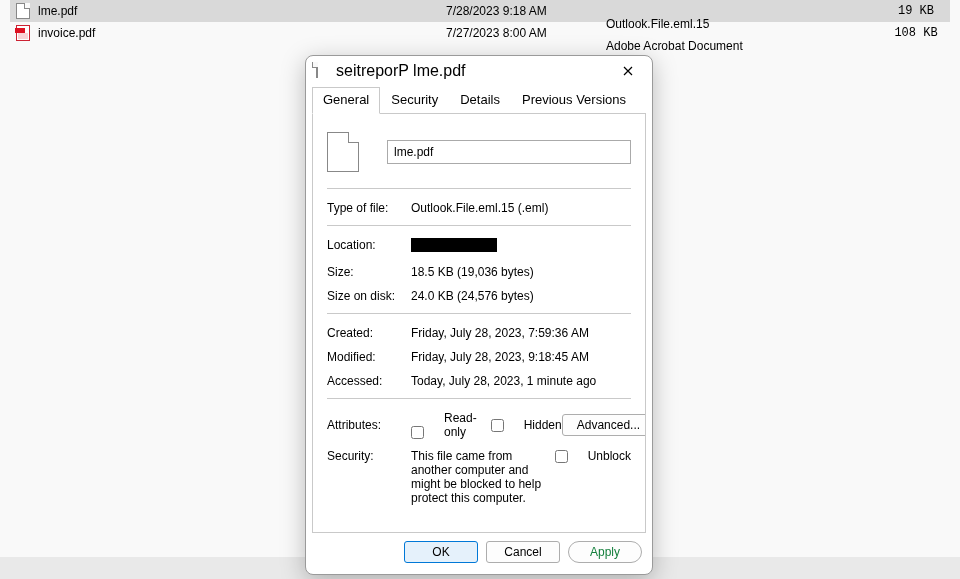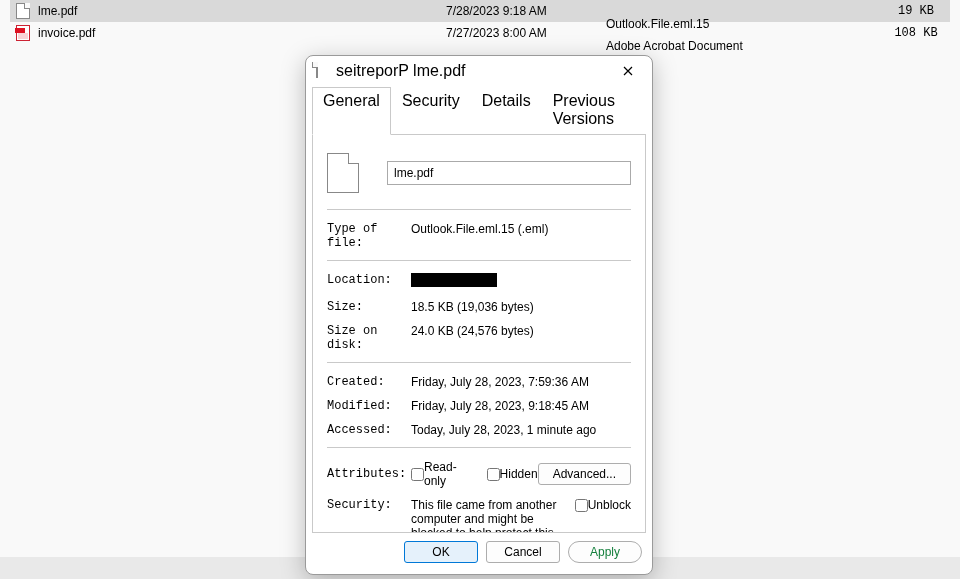--- a/index.html
+++ b/index.html
@@ -27,47 +27,47 @@
   
   .dialog { position:absolute; left:305px; top:55px; width:348px; height:520px; background:#fff;
             border:1px solid #9a9a9a; border-radius:8px; box-shadow:0 6px 24px rgba(0,0,0,0.25); display:flex; flex-direction:column; }
 
   .titlebar { height:30px; display:flex; align-items:center; padding:0 8px 0 10px; }
   .titlebar .ticon { width:14px; height:16px; margin-right:6px; }
   .titlebar .title { flex:1; font-size:16px; }
   .titlebar .close { width:32px; height:24px; display:flex; align-items:center; justify-content:center; border-radius:4px; cursor:default; }
   .close svg { width:10px; height:10px; }
 
-  .tabs { display:flex; padding: 0 6px; font-size:16px;}
+  .tabs { display:flex; padding: 0 6px; font-size:13px;}
   .tab { padding: 4px 10px 6px 10px; border:1px solid transparent; cursor:default; position:relative; top:1px; background:#fff;}
   .tab.active { border:1px solid #c9c9c9; border-bottom:1px solid #fff; z-index:2;}
   .tab:not(.active) { color:#000; }
   .tab-body { border:1px solid #c9c9c9; margin:0 6px; padding: 18px 14px 10px 14px; flex:1; position:relative; z-index:1; overflow:hidden;}
 
   .row { display:flex; align-items:flex-start; margin-bottom:10px; font-size:12px; }
-  .row .lab { flex:0 0 84px;font-family:Liberation Mono, monospace; }
+  .row .lab { flex:0 0 84px; }
   .row .val { flex:1; }
 
   .big-icon-row { display:flex; align-items:center; margin-bottom:16px; }
   .big-icon { width:32px; height:40px; border:1px solid #888; background:#fff; position:relative; margin-right:28px;}
   .big-icon::after { content:""; position:absolute; top:-1px; right:-1px; width:10px; height:10px; background:#fff; border-left:1px solid #888; border-bottom:1px solid #888; }
   .name-input { flex:1; height:24px; border:1px solid #aaa; padding:2px 6px; font-size:12px; font-family:inherit; }
 
   hr.sep { border:none; border-top:1px solid #c9c9c9; margin: 6px 0 12px 0; }
 
   .openwith { display:flex; align-items:center; }
   .unk-icon { width:16px; height:16px; border:1px solid #2a8a2a; display:flex; align-items:center; justify-content:center; margin-right:6px;}
   .unk-icon svg { width:10px; height:10px; fill:#2a8a2a; }
 
   .btn { height:22px; padding: 0 14px; border:1px solid #adadad; background:#fdfdfd; font-size:12px; font-family:inherit; border-radius:3px; cursor:default; min-width:80px;}
   .btn.def { border-color:#0078d7; background:#e5f1fb; color:#000; }
   .btn.disabled { color:#15803d;border-radius:11px; }
 
   .attrs { display:flex; align-items:center; gap:14px; }
-  .chk { display:flex; align-items:center; gap:0; }
+  .chk { display:flex; align-items:flex-end; gap:20px; }
   .chk input { margin:0; width:13px; height:13px; }
 
   .security-row .val { display:flex; gap:10px; }
   .security-row .txt { flex:1; }
 
   .dlg-footer { display:flex; justify-content:flex-end; gap:8px; padding: 8px 10px 11px 10px; }
 
   .redact { display:inline-block; width:86px; height:14px; background:#000; }
 </style>
 </head>

